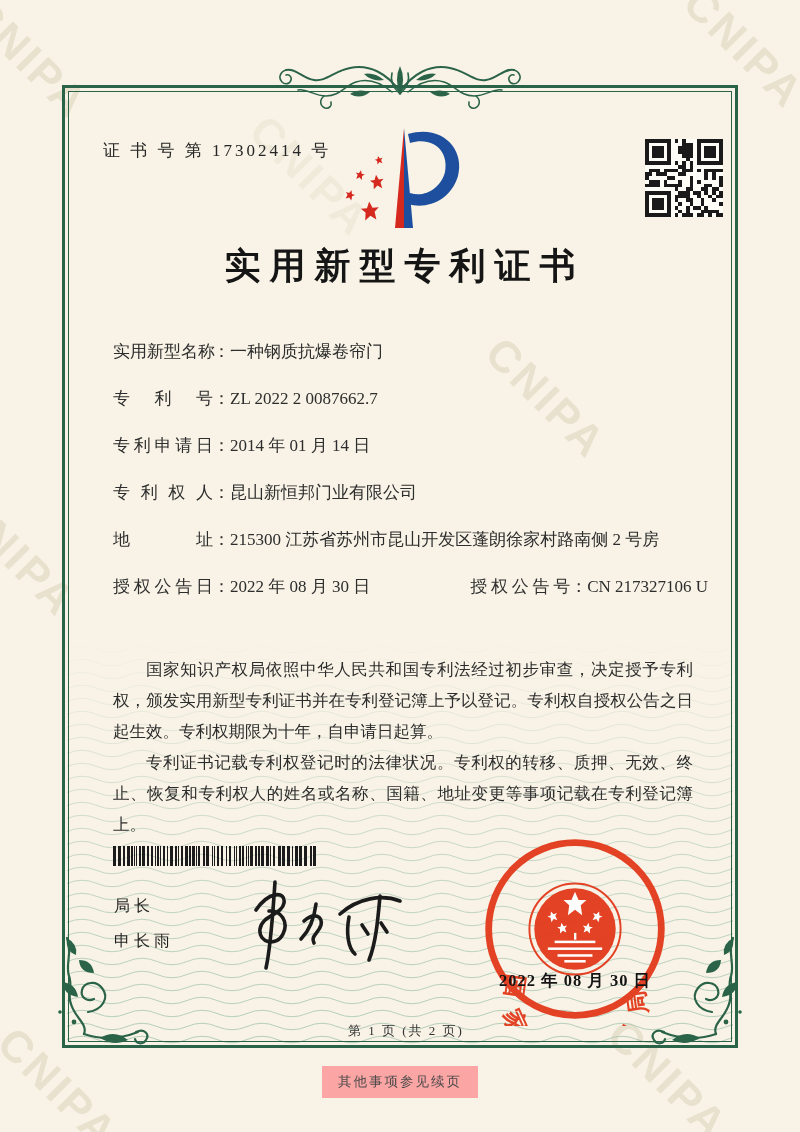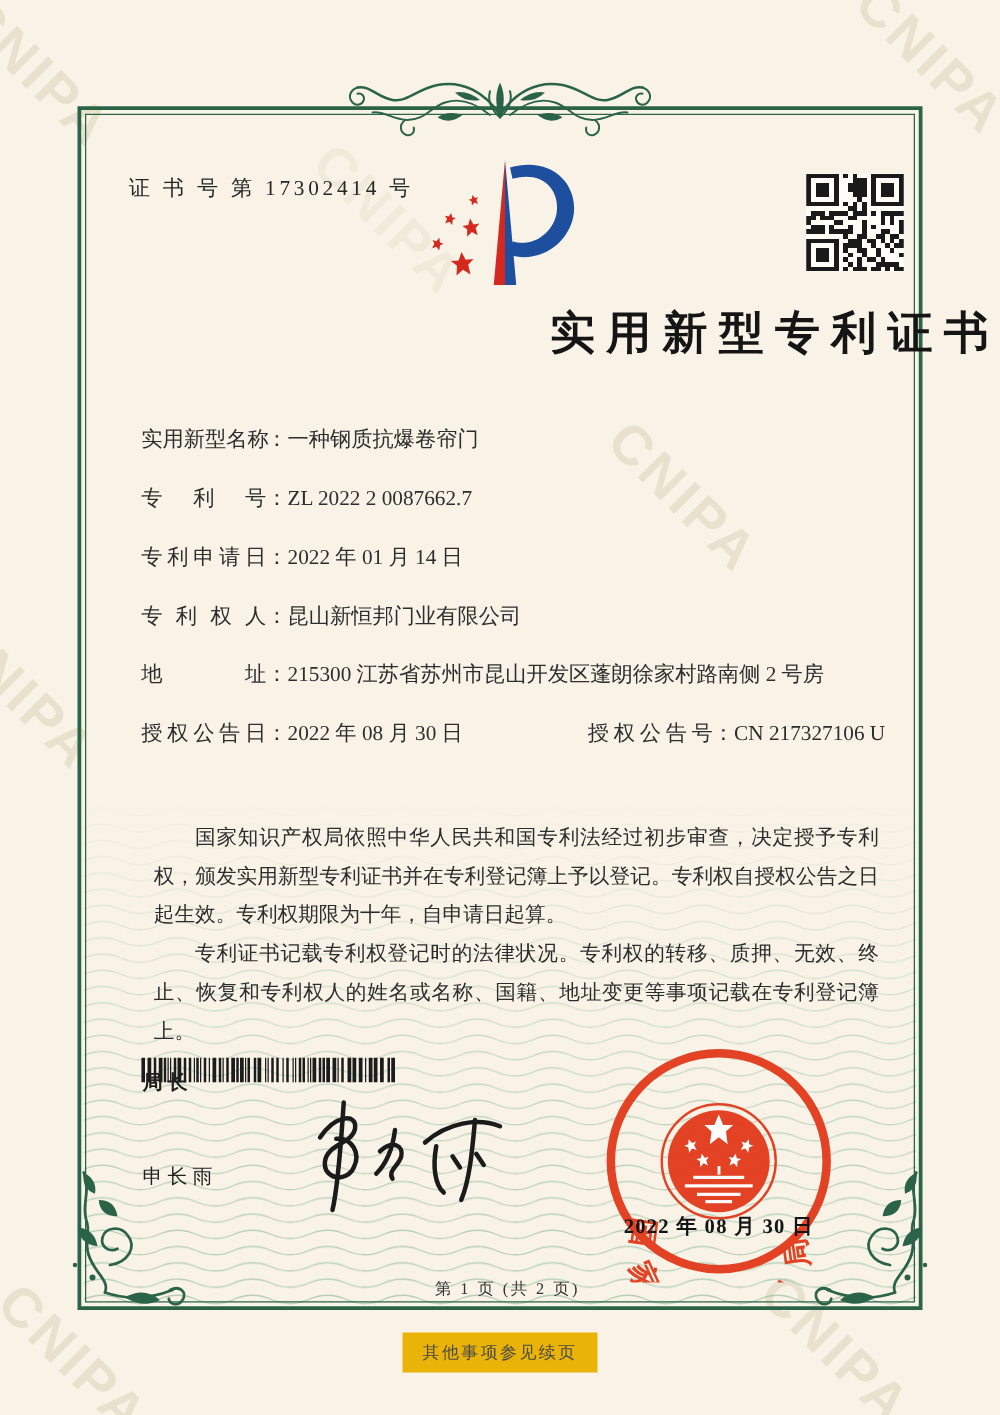--- a/index.html
+++ b/index.html
@@ -35,50 +35,50 @@
     background:linear-gradient(180deg, rgba(248,243,230,1) 0%, rgba(248,243,230,0.25) 55%, rgba(248,243,230,0) 100%);}
   .green-ink{color:var(--frame-green);}
   .ornament-top{position:absolute;left:279px;top:50px;width:242px;height:62px;}
   .corner{position:absolute;width:104px;height:116px;}
   .corner-l{left:52px;top:932px;}
   .corner-r{left:644px;top:932px;transform:scaleX(-1);}
   
   .cert-no{position:absolute;left:103px;top:139px;font-size:17px;letter-spacing:3px;color:#262626;}
   .logo{position:absolute;left:337px;top:124px;width:134px;height:110px;}
   .qr{position:absolute;left:645px;top:139px;width:78px;height:78px;}
-  .title{position:absolute;left:0;right:0;top:242px;text-align:right;
+  .title{position:absolute;left:0;right:0;top:242px;text-align:center;
     font-size:36px;font-weight:700;letter-spacing:9px;text-indent:9px;color:#151515;}
   
   .fields{position:absolute;left:113px;top:336px;width:590px;display:flex;
     flex-direction:column;gap:15px;font-size:17px;line-height:32px;color:#2d2d2d;justify-content:flex-end;}
   .field-label{display:inline-block;width:100px;text-align:justify;text-align-last:justify;vertical-align:top;}
   .field-row{white-space:nowrap;}
   .val-fixed{display:inline-block;width:236px;}
   
-  .body-text{position:absolute;left:123px;top:654px;width:580px;font-size:16.5px;
+  .body-text{position:absolute;left:113px;top:654px;width:580px;font-size:16.5px;
     line-height:31px;text-align:justify;color:#2c2c2c;}
   .body-text p{margin:0;text-indent:2em;}
   
   .barcode{position:absolute;left:113px;top:846px;width:207px;height:20px;}
   
-  .signer-title{position:absolute;left:114px;top:856px;font-family:"Liberation Sans","DejaVu Sans",sans-serif;
-    font-size:16px;letter-spacing:4px;color:#1f1f1f;font-weight:bold;}
+  .signer-title{position:absolute;left:114px;top:896px;font-family:"Liberation Sans","DejaVu Sans",sans-serif;
+    font-size:16px;letter-spacing:4px;color:#1f1f1f;}
   .signer-name{position:absolute;left:114px;top:931px;font-family:"Liberation Sans","DejaVu Sans",sans-serif;
     font-size:16px;letter-spacing:4px;color:#1f1f1f;}
   .signature{position:absolute;left:228px;top:870px;width:195px;height:108px;}
   
   .seal{position:absolute;left:478px;top:832px;width:194px;height:194px;color:var(--seal-red);}
   .seal svg{position:absolute;inset:0;opacity:.95;}
   .seal-date{position:absolute;left:12px;top:138px;width:170px;text-align:center;
     font-size:16.5px;letter-spacing:1px;color:#141414;font-weight:600;}
   
   .page-indicator{position:absolute;left:0;right:0;top:1022px;text-align:center;
     font-size:13px;letter-spacing:2px;color:#333;padding-left:12px;}
   .continuation-note{position:absolute;left:50%;top:1066px;transform:translateX(-50%);
-    background:#eab308;padding:7px 16px;font-size:13.5px;letter-spacing:2px;color:#4a4a4a;}
+    background:#fca5a5;padding:7px 16px;font-size:13.5px;letter-spacing:2px;color:#4a4a4a;}
 </style>
 </head>
 <body>
 
 <div class="page">
 
   <div class="watermark" style="left:28px;top:58px;">CNIPA</div>
   <div class="watermark" style="left:744px;top:48px;">CNIPA</div>
   <div class="watermark faint" style="left:310px;top:176px;">CNIPA</div>
   <div class="watermark" style="left:546px;top:398px;">CNIPA</div>
@@ -392,21 +392,21 @@
       <rect x="20" y="15" width="1" height="1"></rect>
       <rect x="20" y="17" width="1" height="1"></rect>
       <rect x="20" y="20" width="1" height="1"></rect>
     </svg>
 
   <div class="title">实用新型专利证书</div>
 
   <div class="fields">
     <div class="field-row"><span class="field-label">实用新型名称</span><span>：</span><span>一种钢质抗爆卷帘门</span></div>
     <div class="field-row"><span class="field-label">专利号</span><span>：</span><span>ZL 2022 2 0087662.7</span></div>
-    <div class="field-row"><span class="field-label">专利申请日</span><span>：</span><span>2022 年 01 月 14 日</span></div>
+    <div class="field-row"><span class="field-label">专利申请日</span><span>：</span><span>2014 年 01 月 14 日</span></div>
     <div class="field-row"><span class="field-label">专利权人</span><span>：</span><span>昆山新恒邦门业有限公司</span></div>
     <div class="field-row"><span class="field-label">地址</span><span>：</span><span>215300 江苏省苏州市昆山开发区蓬朗徐家村路南侧 2 号房</span></div>
     <div class="field-row">
       <span class="field-label">授权公告日</span><span>：</span><span class="val-fixed">2022 年 08 月 30 日</span>
       <span class="field-label">授权公告号</span><span>：</span><span>CN 217327106 U</span>
     </div>
   </div>
 
   <div class="body-text">
     <p>国家知识产权局依照中华人民共和国专利法经过初步审查，决定授予专利权，颁发实用新型专利证书并在专利登记簿上予以登记。专利权自授权公告之日起生效。专利权期限为十年，自申请日起算。</p>

